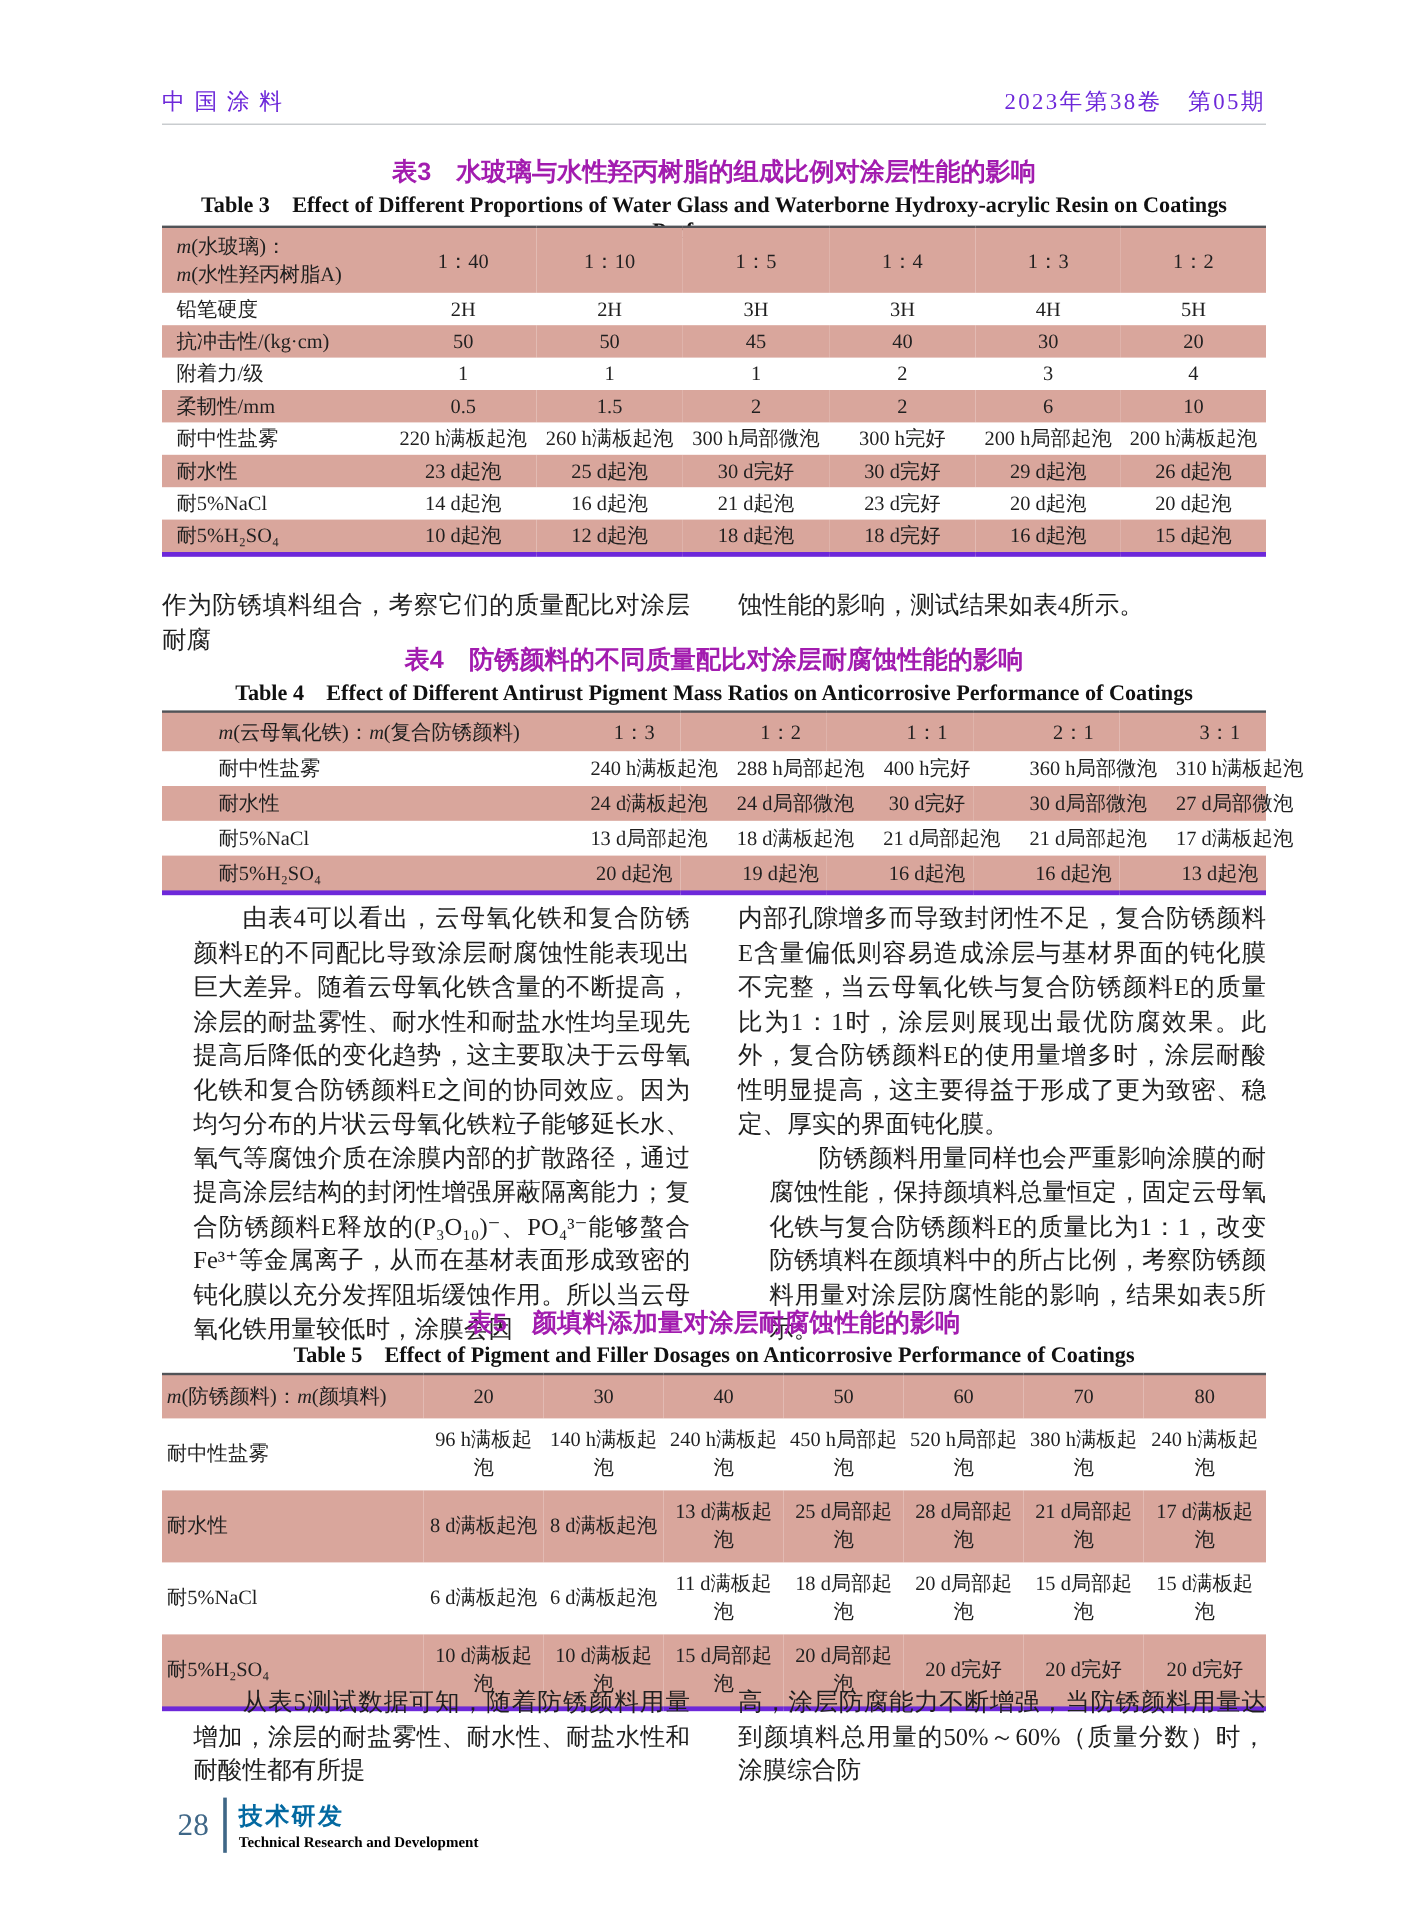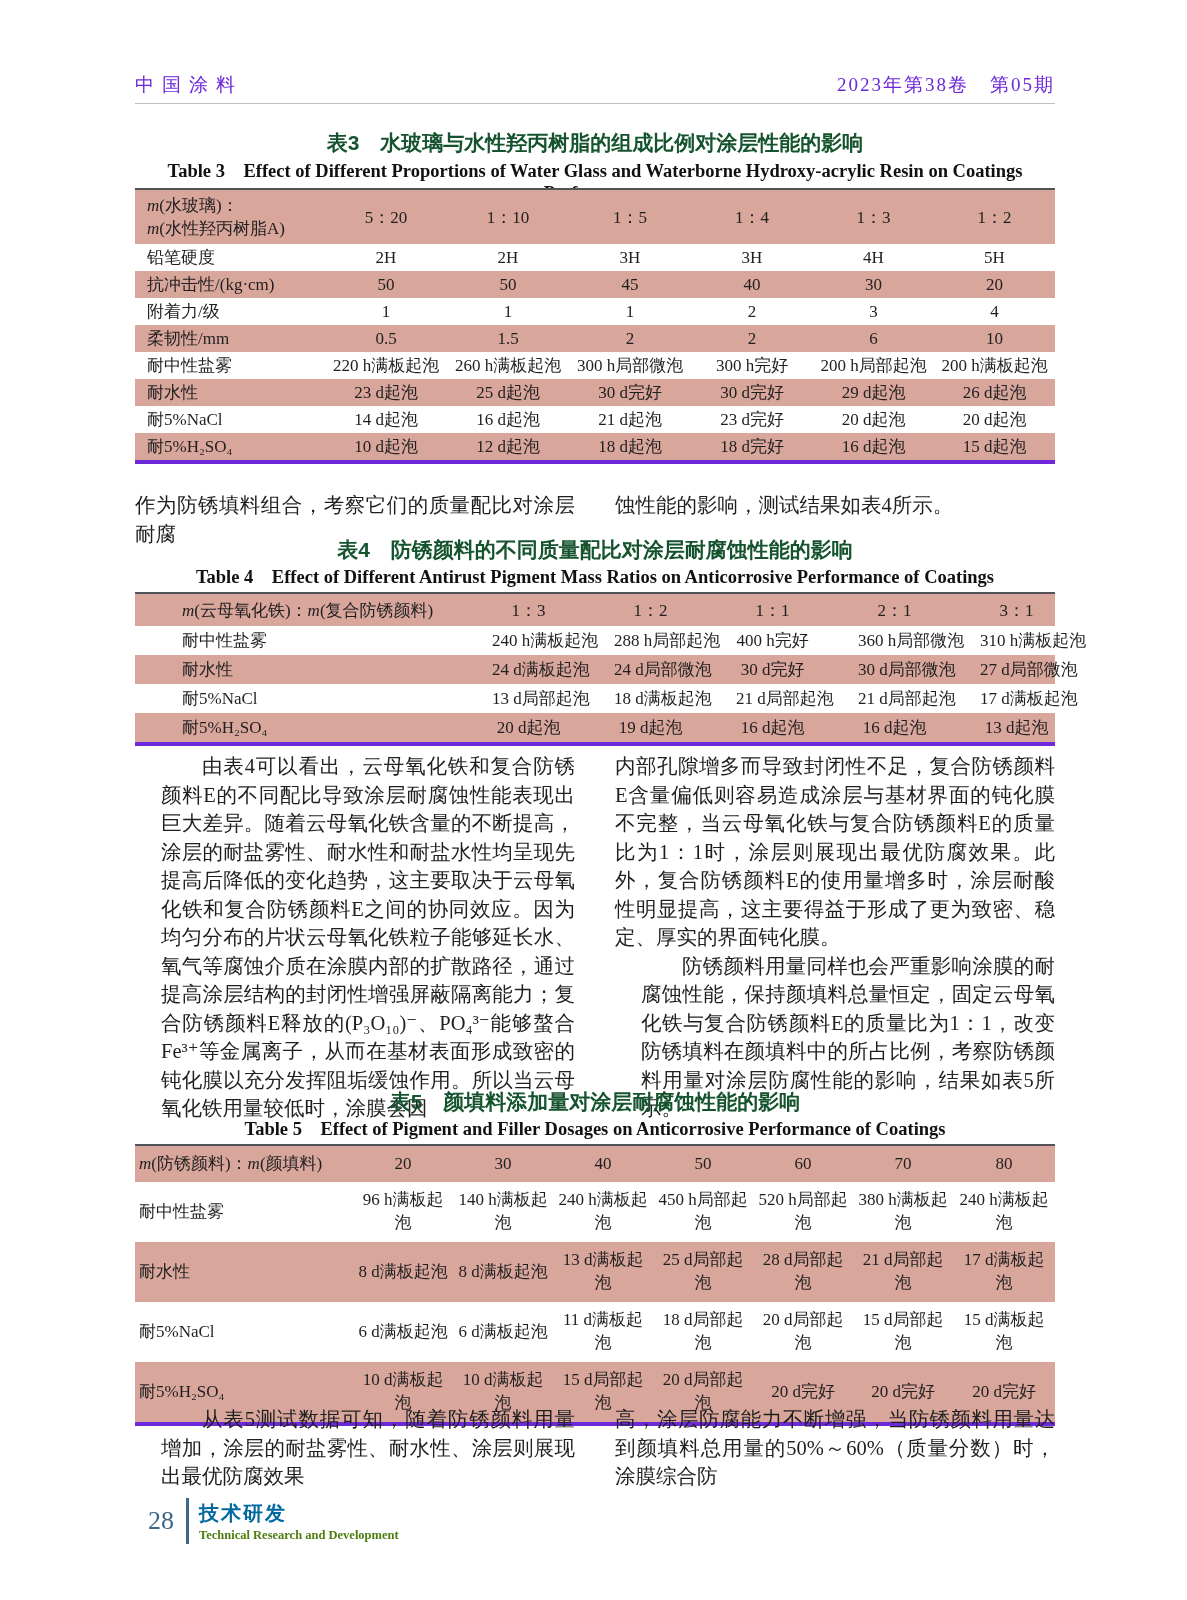--- a/index.html
+++ b/index.html
@@ -12,21 +12,21 @@
 
   
   .page-header { top:72px; left:135px; width:920px; display:flex; justify-content:space-between; align-items:flex-end;
     color:#6d28d9; font-size:19px; }
   .journal-name { letter-spacing:8px; }
   .issue-info { letter-spacing:2px; }
   .header-rule { top:103px; left:135px; width:920px; border-top:1px solid #bcc0c4; height:0; }
 
   
   .tbl-title-cn { left:135px; width:920px; text-align:center; font-weight:bold; font-size:21px;
-    font-family:"Liberation Sans","DejaVu Sans",sans-serif; color:#14532d; }
+    font-family:"Liberation Sans","DejaVu Sans",sans-serif; color:#a21caf; }
   .tbl-title-en { left:135px; width:920px; text-align:center; font-weight:bold; font-size:18.5px;
     font-family:"Liberation Serif","DejaVu Serif",serif; color:#111; }
 
   
   .dtable { left:135px; width:920px; }
   .dtable table { width:100%; border-collapse:collapse; table-layout:fixed;
     border-top:2px solid #515357; border-bottom:4px solid #6d28d9; font-size:17px; }
   .dtable td { text-align:center; vertical-align:middle; padding:0 2px; white-space:nowrap; }
   .dtable td.lbl { text-align:left; padding-left:12px; }
   .dtable tr.shade td { background:#d9a69c; }
@@ -45,21 +45,21 @@
   .txtcol { width:440px; font-size:20.5px; line-height:28.5px; text-align:justify; }
   .para { margin:0; }
   .para.indent { text-indent:2em;margin-left:26px; }
 
   
   .page-footer { top:1498px; left:148px; display:flex; align-items:center; }
   .page-num { font-size:26px; color:#3f6787; margin-right:12px; font-family:"Liberation Serif","DejaVu Serif",serif; }
   .footer-divider { width:3px; height:46px; background:#3f6787; margin-right:10px; }
   .footer-section .sec-cn { font-size:20px; font-weight:bold; color:#0369a1;
     font-family:"Liberation Sans","DejaVu Sans",sans-serif; letter-spacing:2px; }
-  .footer-section .sec-en { font-size:12.5px; font-weight:bold; color:#4d7c0f; margin-top:1px;
+  .footer-section .sec-en { font-size:12.5px; font-weight:bold; color:#000000; margin-top:1px;
     font-family:"Liberation Serif","DejaVu Serif",serif; }
 </style>
 </head>
 <body>
 
 <div class="abs page-header">
   <span class="journal-name">中国涂料</span>
   <span class="issue-info">2023年第38卷　第05期</span>
 </div>
 <div class="abs header-rule"></div>
@@ -73,21 +73,21 @@
         <col style="width: 122px;">
         <col style="width: 122px;">
         <col style="width: 122px;">
         <col style="width: 122px;">
         <col style="width: 121px;">
         <col style="width: 121px;">
       </colgroup>
       <tbody>
         <tr class="header-row shade">
           <td class="lbl"><i>m</i>(水玻璃)：<br><i>m</i>(水性羟丙树脂A)</td>
-          <td>5：20</td>
+          <td>1：40</td>
           <td>1：10</td>
           <td>1：5</td>
           <td>1：4</td>
           <td>1：3</td>
           <td>1：2</td>
         </tr>
         <tr>
           <td class="lbl">铅笔硬度</td>
           <td>2H</td>
           <td>2H</td>
@@ -303,21 +303,21 @@
           <td>20 d完好</td>
           <td>20 d完好</td>
           <td>20 d完好</td>
         </tr>
       </tbody>
     </table>
   </div>
 
 <div class="abs twocol" style="top:1405px">
   <div class="txtcol">
-      <div class="para indent">从表5测试数据可知，随着防锈颜料用量增加，涂层的耐盐雾性、耐水性、涂层则展现出最优防腐效果</div>
+      <div class="para indent">从表5测试数据可知，随着防锈颜料用量增加，涂层的耐盐雾性、耐水性、耐盐水性和耐酸性都有所提</div>
     </div>
   <div class="txtcol">
       <div class="para">高，涂层防腐能力不断增强，当防锈颜料用量达到颜填料总用量的50%～60%（质量分数）时，涂膜综合防</div>
     </div>
 </div>
 
 <div class="abs page-footer">
   <span class="page-num">28</span>
   <div class="footer-divider"></div>
   <div class="footer-section">

